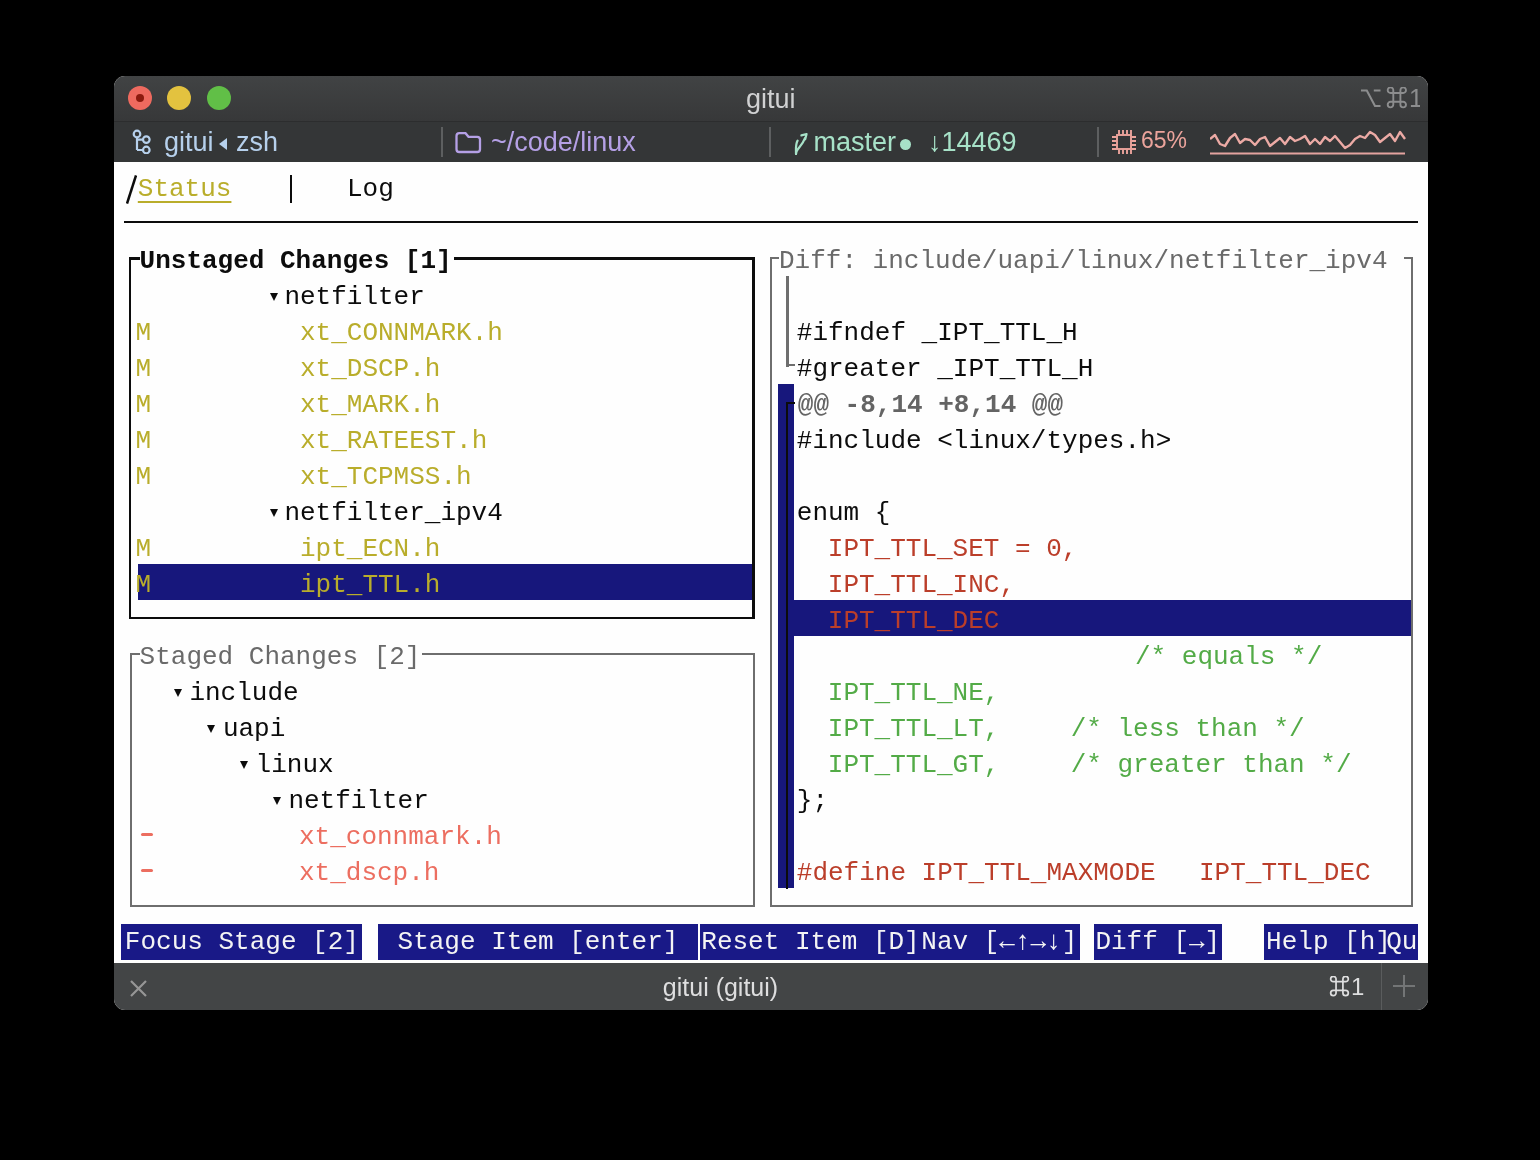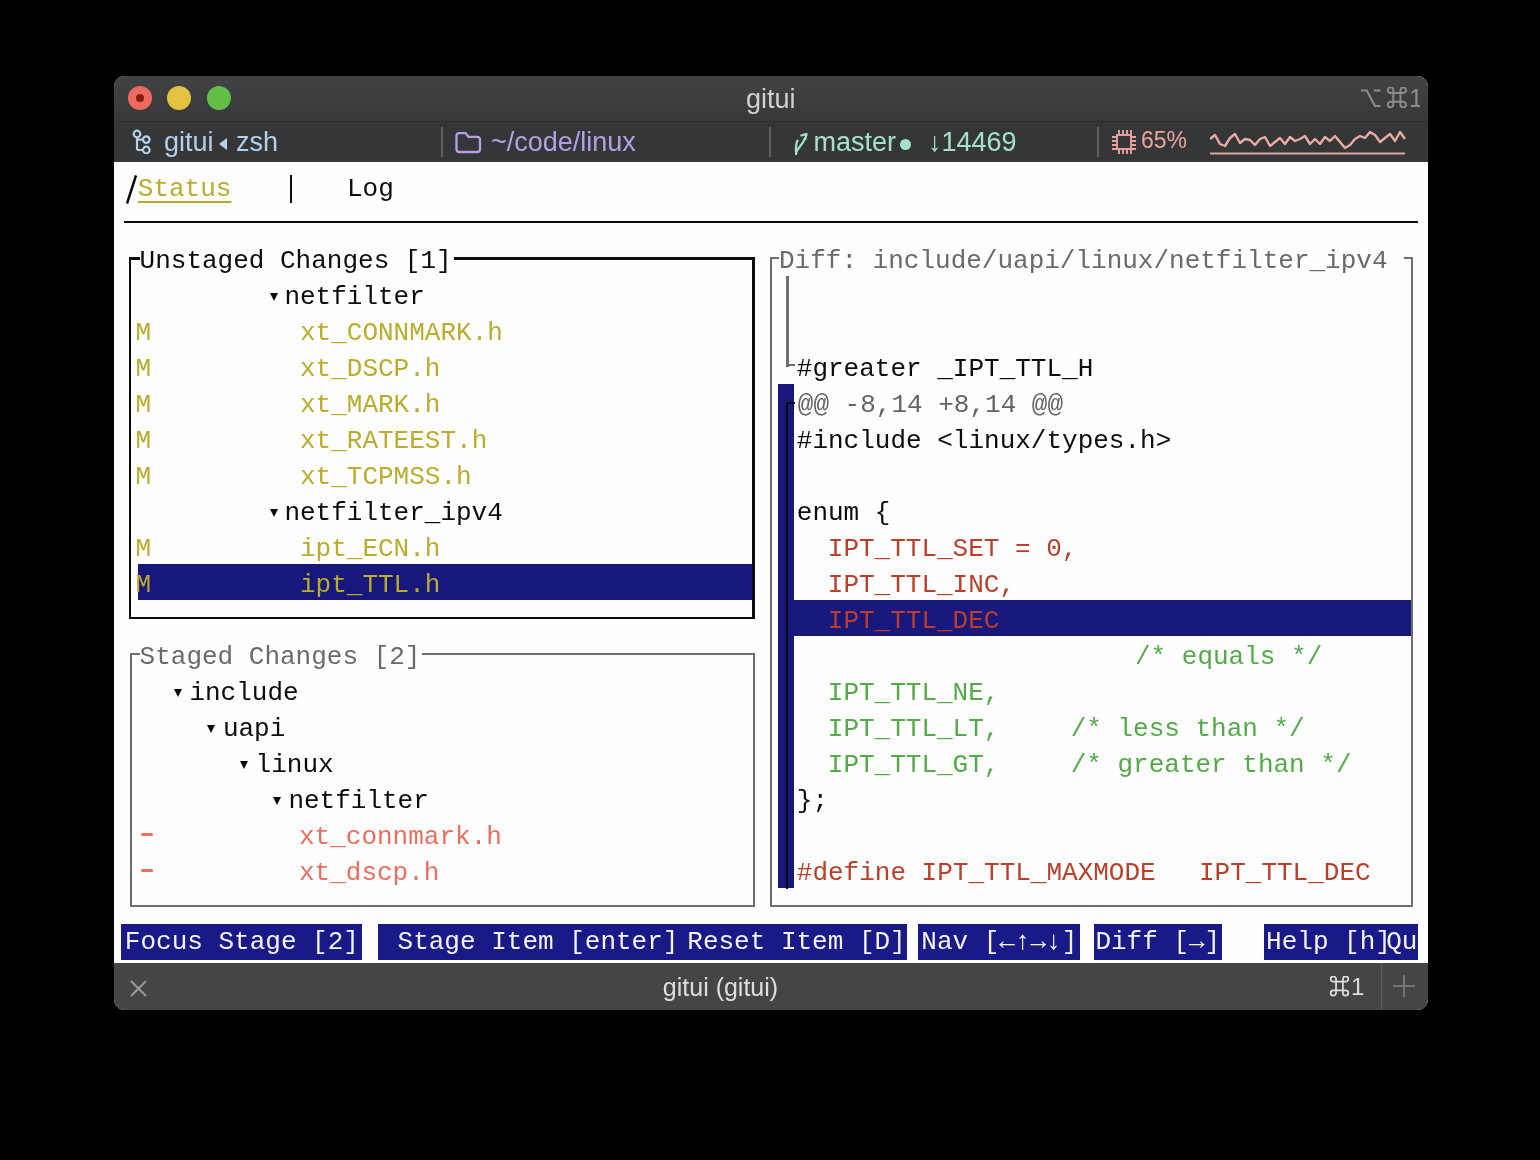--- a/index.html
+++ b/index.html
@@ -1,17 +1,17 @@
 <!DOCTYPE html>
 <html><head><meta charset="utf-8"><style>
 html,body{margin:0;padding:0;background:#000;width:1540px;height:1160px;overflow:hidden;position:relative}
 #win{position:absolute;left:114px;top:76px;width:1313.5px;height:934px;border-radius:11px;overflow:hidden;background:#fefefe}
 .abs{position:absolute}
 .m{position:absolute;font:26px/36px "Liberation Mono",monospace;white-space:pre;color:#0c0c0c}
-.b{font-weight:normal}
+.b{font-weight:bold}
 .f{position:absolute;font-family:"Liberation Sans",sans-serif;white-space:pre}
 .y{color:#b9ad2b} .rr{color:#bb3e2a} .sal{color:#ec6e60} .grn{color:#53ab47} .gry{color:#6a6a6a}
 #titlebar{position:absolute;left:0;top:0;width:100%;height:45px;background:linear-gradient(#414344,#373839);border-bottom:1px solid #2c2d2e}
 #statusbar{position:absolute;left:0;top:46px;width:100%;height:40px;background:#343637}
 #bottombar{position:absolute;left:0;top:887px;width:100%;height:47px;background:#434546}
 .light{position:absolute;top:9.5px;width:24px;height:24px;border-radius:50%}
 .chip{position:absolute;top:848px;height:36px;background:#191987;color:#f4f4f4;font:26px/36px "Liberation Mono",monospace;text-align:center;white-space:pre;overflow:hidden}
 .sep{position:absolute;top:5px;width:2px;height:30px;background:#5d5f60}
 </style></head>
 <body>
@@ -98,39 +98,40 @@
 <div class="abs" style="left:656px;top:181.3px;width:8.9px;height:2.2px;background:#6e6e6e"></div>
 <div class="abs" style="left:1290px;top:181.3px;width:8.7px;height:2.2px;background:#6e6e6e"></div>
 <div class="abs" style="left:656px;top:828.8px;width:642.7px;height:2.2px;background:#6e6e6e"></div>
 <div class="m gry" style="left:665px;top:166.5px">Diff: include/uapi/linux/netfilter_ipv4</div>
 <div class="abs" style="left:672.2px;top:200px;width:2.4px;height:90.5px;background:#6e6e6e"></div>
 <div class="abs" style="left:672.2px;top:288.2px;width:8.8px;height:2.3px;background:#6e6e6e"></div>
 <div class="abs" style="left:664px;top:308px;width:15.8px;height:504px;background:#17177c"></div>
 <div class="abs" style="left:664px;top:524px;width:632.5px;height:36px;background:#17177c"></div>
 <div class="abs" style="left:672px;top:327px;width:2.3px;height:486px;background:#0c0c0c"></div>
 <div class="abs" style="left:672px;top:326.3px;width:9px;height:2.2px;background:#0c0c0c"></div>
+<div class="m" style="left:682.8px;top:238.5px">#ifndef _IPT_TTL_H</div>
 <div class="m" style="left:682.8px;top:274.5px">#greater _IPT_TTL_H</div>
 <div class="m b" style="left:683.8px;top:310.5px;color:#646464">@@ -8,14 +8,14 @@</div>
 <div class="m" style="left:682.8px;top:346.5px">#include &lt;linux/types.h&gt;</div>
 <div class="m" style="left:682.8px;top:418.5px">enum {</div>
 <div class="m rr" style="left:713.8px;top:454.5px">IPT_TTL_SET = 0,</div>
 <div class="m rr" style="left:713.8px;top:490.5px">IPT_TTL_INC,</div>
 <div class="m rr" style="left:713.8px;top:526.5px">IPT_TTL_DEC</div>
 <div class="m grn" style="left:1021px;top:562.5px">/* equals */</div>
 <div class="m grn" style="left:713.8px;top:598.5px">IPT_TTL_NE,</div>
 <div class="m grn" style="left:713.8px;top:634.5px">IPT_TTL_LT,</div>
 <div class="m grn" style="left:956.7px;top:634.5px">/* less than */</div>
 <div class="m grn" style="left:713.8px;top:670.5px">IPT_TTL_GT,</div>
 <div class="m grn" style="left:956.7px;top:670.5px">/* greater than */</div>
 <div class="m" style="left:682.8px;top:706.5px">};</div>
 <div class="m rr" style="left:682.8px;top:778.5px">#define IPT_TTL_MAXMODE</div>
 <div class="m rr" style="left:1085px;top:778.5px">IPT_TTL_DEC</div>
 <div class="chip" style="left:7.4px;width:241px">Focus Stage [2]</div>
 <div class="chip" style="left:264px;width:320px">Stage Item [enter]</div>
-<div class="chip" style="left:572px;width:221px">Reset Item [D]</div>
+<div class="chip" style="left:586px;width:221px">Reset Item [D]</div>
 <div class="chip" style="left:804.3px;width:162px">Nav [←↑→↓]</div>
 <div class="chip" style="left:980px;width:127.6px">Diff [→]</div>
 <div class="chip" style="left:1150px;width:129px">Help [h]</div>
 <div class="chip" style="left:1271.9px;width:31.8px">Qu</div>
 <div class="abs" style="left:16px;top:52px"><svg width="22" height="26" viewBox="0 0 22 26" fill="none" stroke="#b6d0ec" stroke-width="2.2">
 <circle cx="7" cy="6" r="3.3"></circle>
         <path d="M7 9.3 V 22"></path>
         <path d="M7 12 L 7 12"></path>
 <path d="M7 11.6 H 13"></path>
         <path d="M7 22 H 13"></path>

